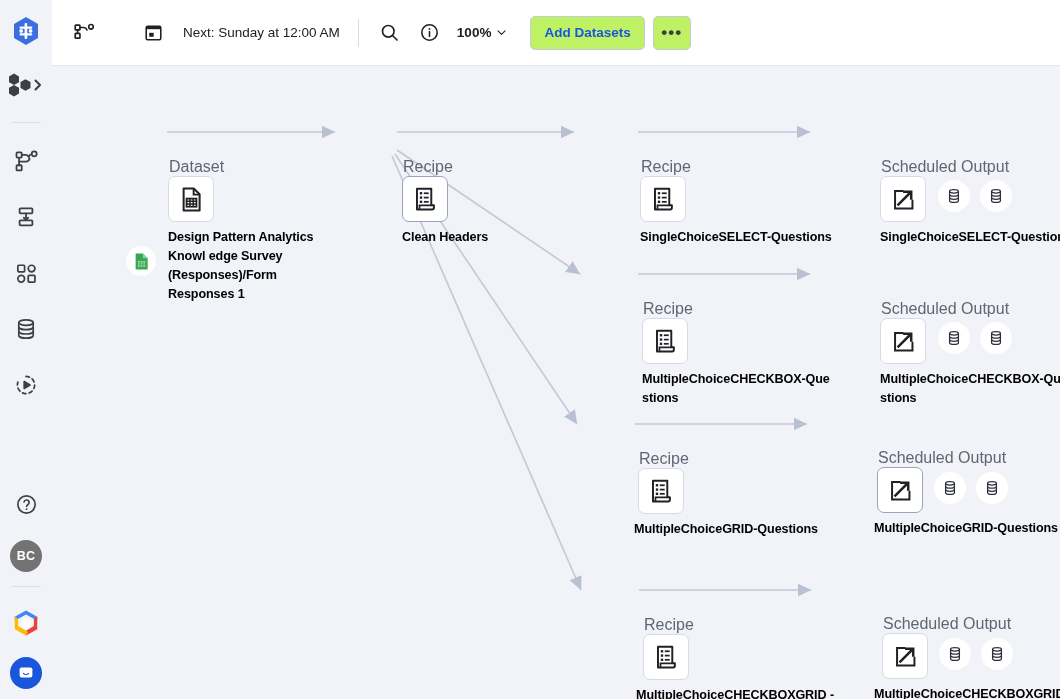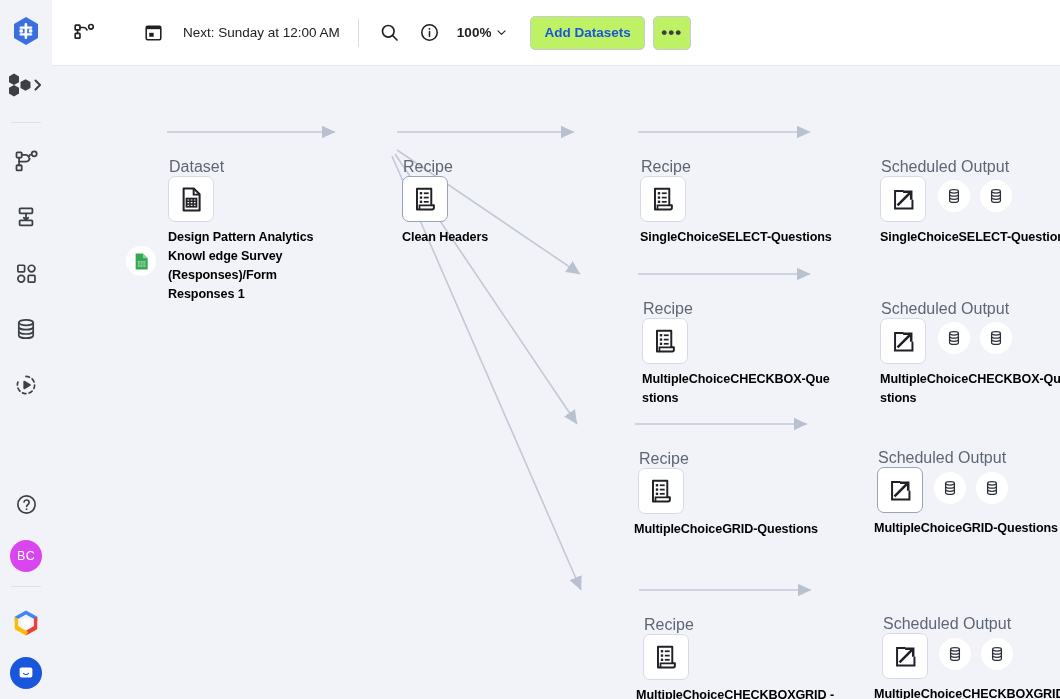--- a/index.html
+++ b/index.html
@@ -35,22 +35,22 @@
     width: 40px; height: 40px; margin-bottom: 16px;
     display: flex; align-items: center; justify-content: center;
     border-radius: 8px; cursor: pointer;
   }
   .rail-bottom {
     position: absolute; bottom: 0; left: 0; width: 52px;
     display: flex; flex-direction: column; align-items: center;
   }
   .avatar {
     width: 32px; height: 32px; border-radius: 50%;
-    background: #d946ef; color: #fff;
-    font-size: 12.5px; font-weight: normal;
+    background: #737373; color: #fff;
+    font-size: 12.5px; font-weight: bold;
     display: flex; align-items: center; justify-content: center;
     letter-spacing: .3px;
   }
   .rail-divider2 { width: 30px; height: 1px; background: #dbe0ea; margin: 14px 0 16px; }
   .chatbtn {
     width: 32px; height: 32px; border-radius: 50%;
     background: #1a56db;
     display: flex; align-items: center; justify-content: center;
     margin-bottom: 10px; cursor: pointer;
   }

